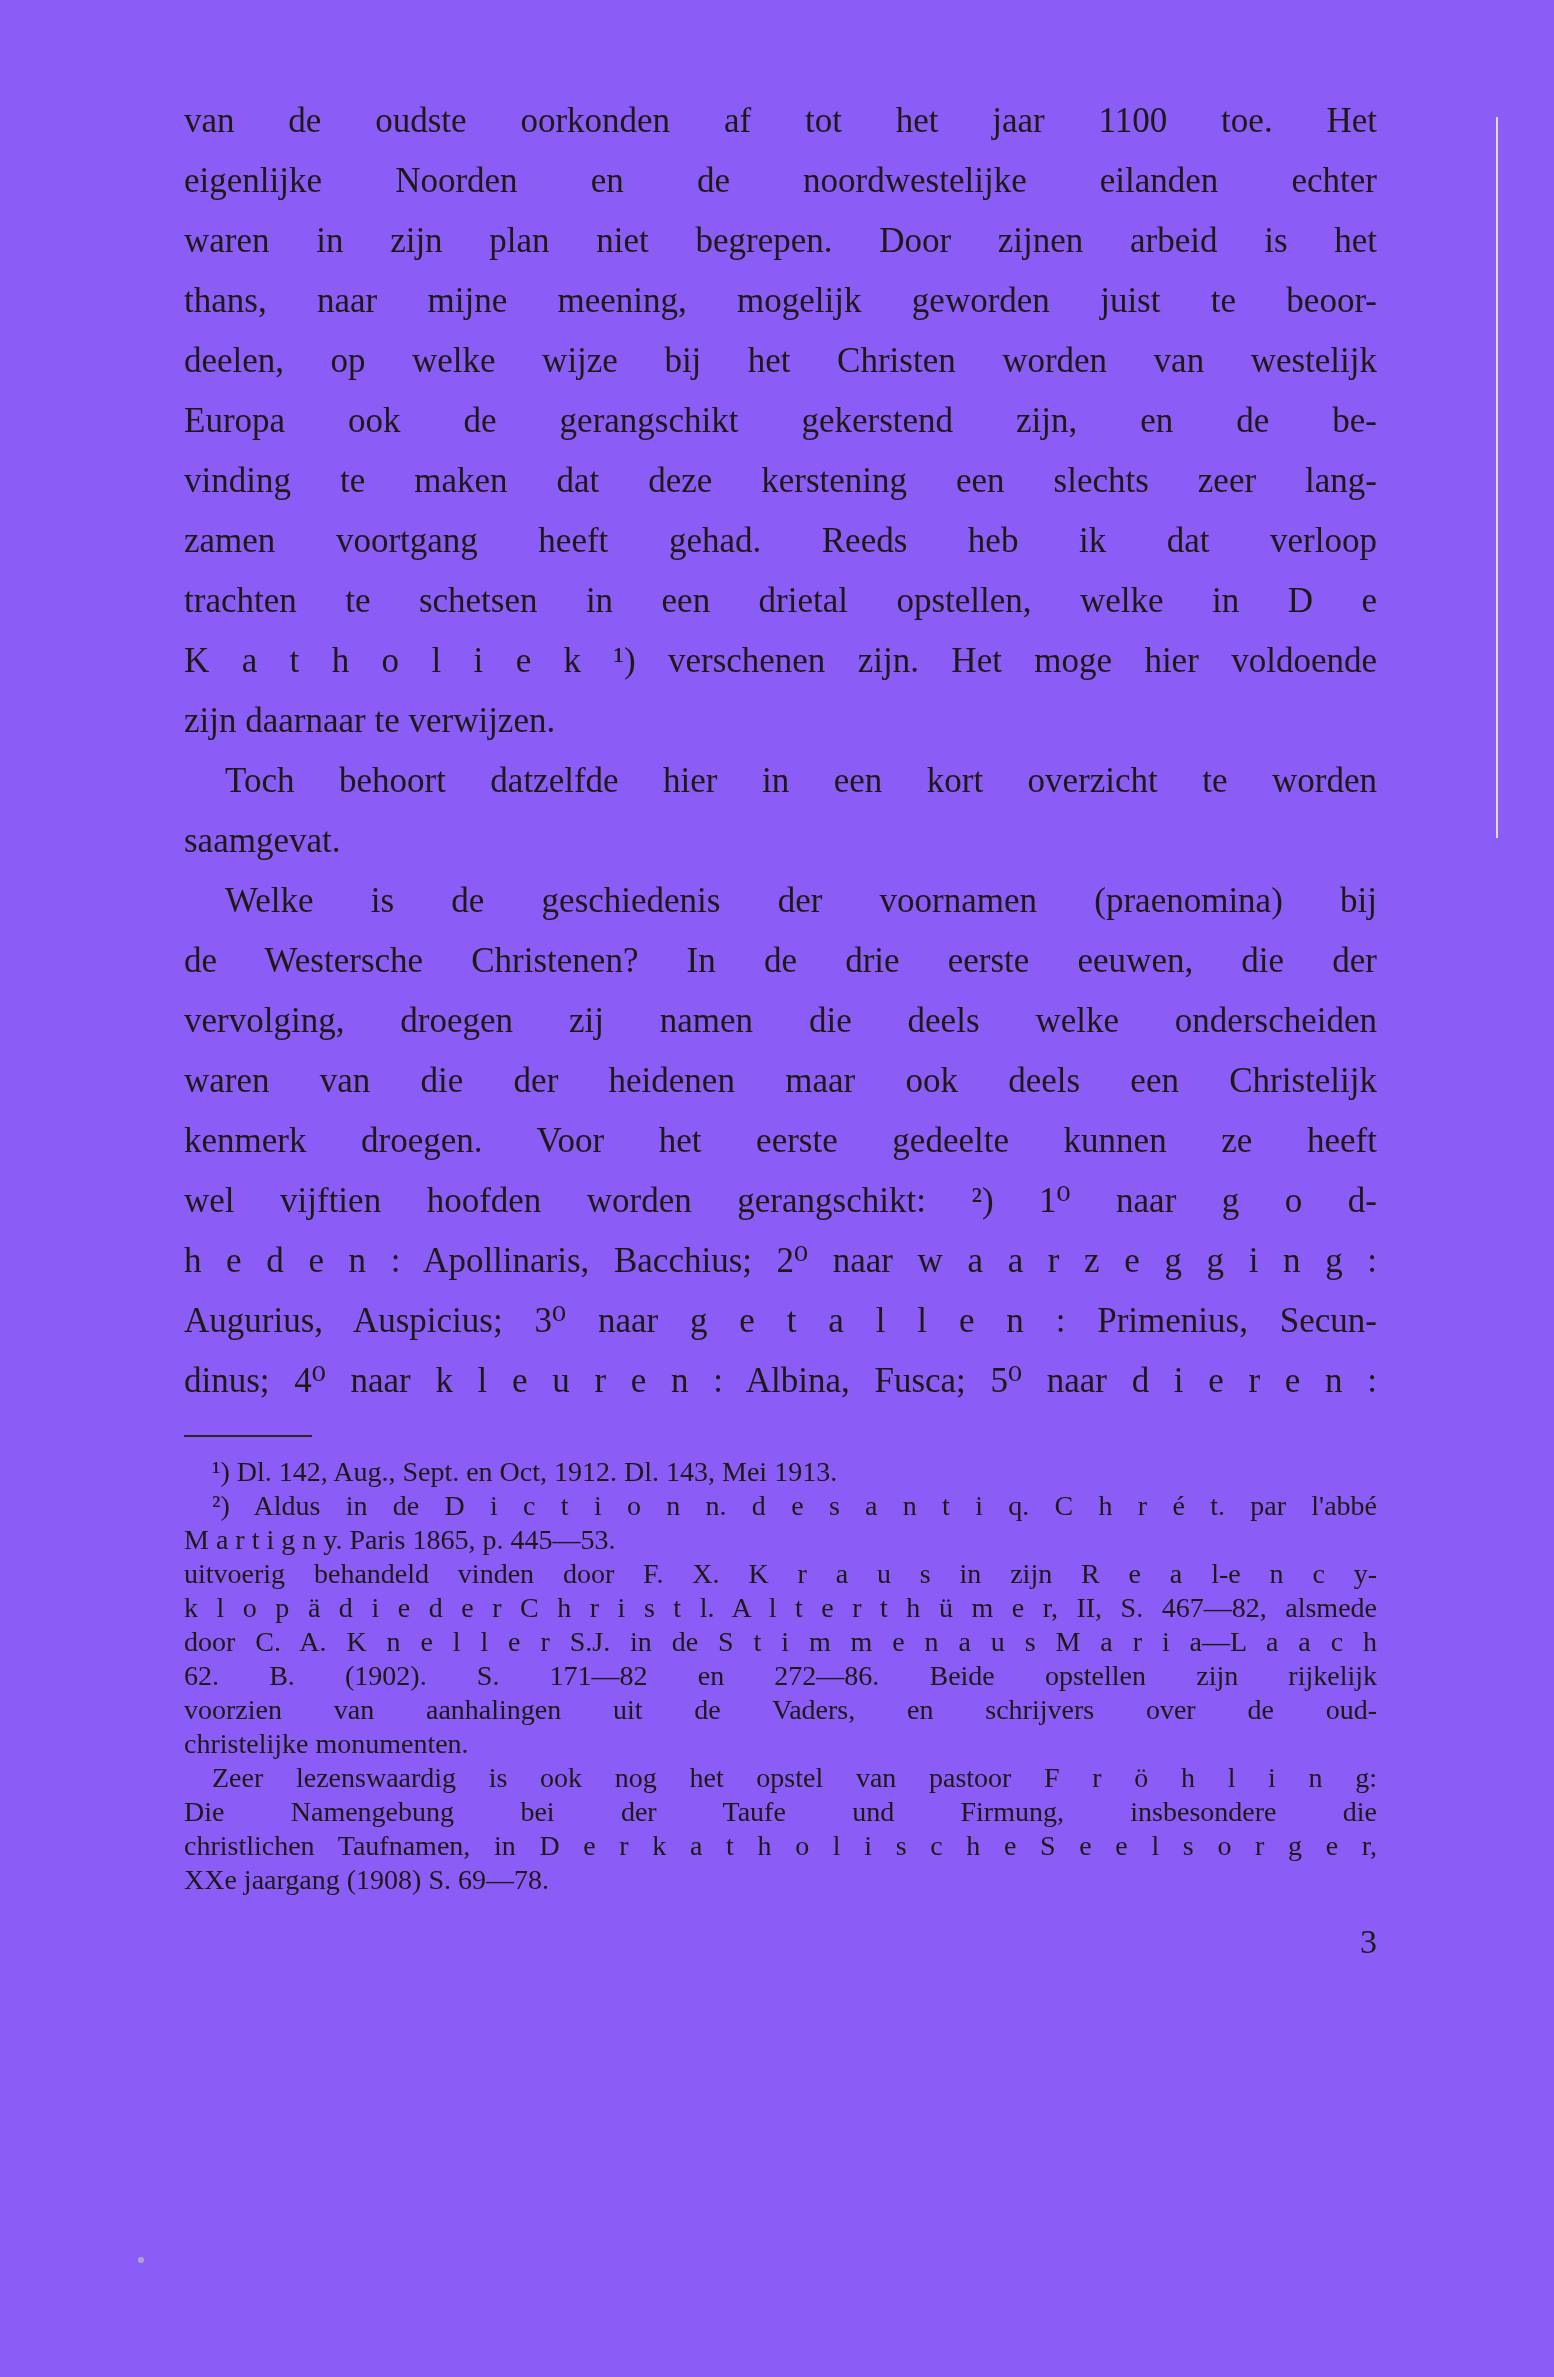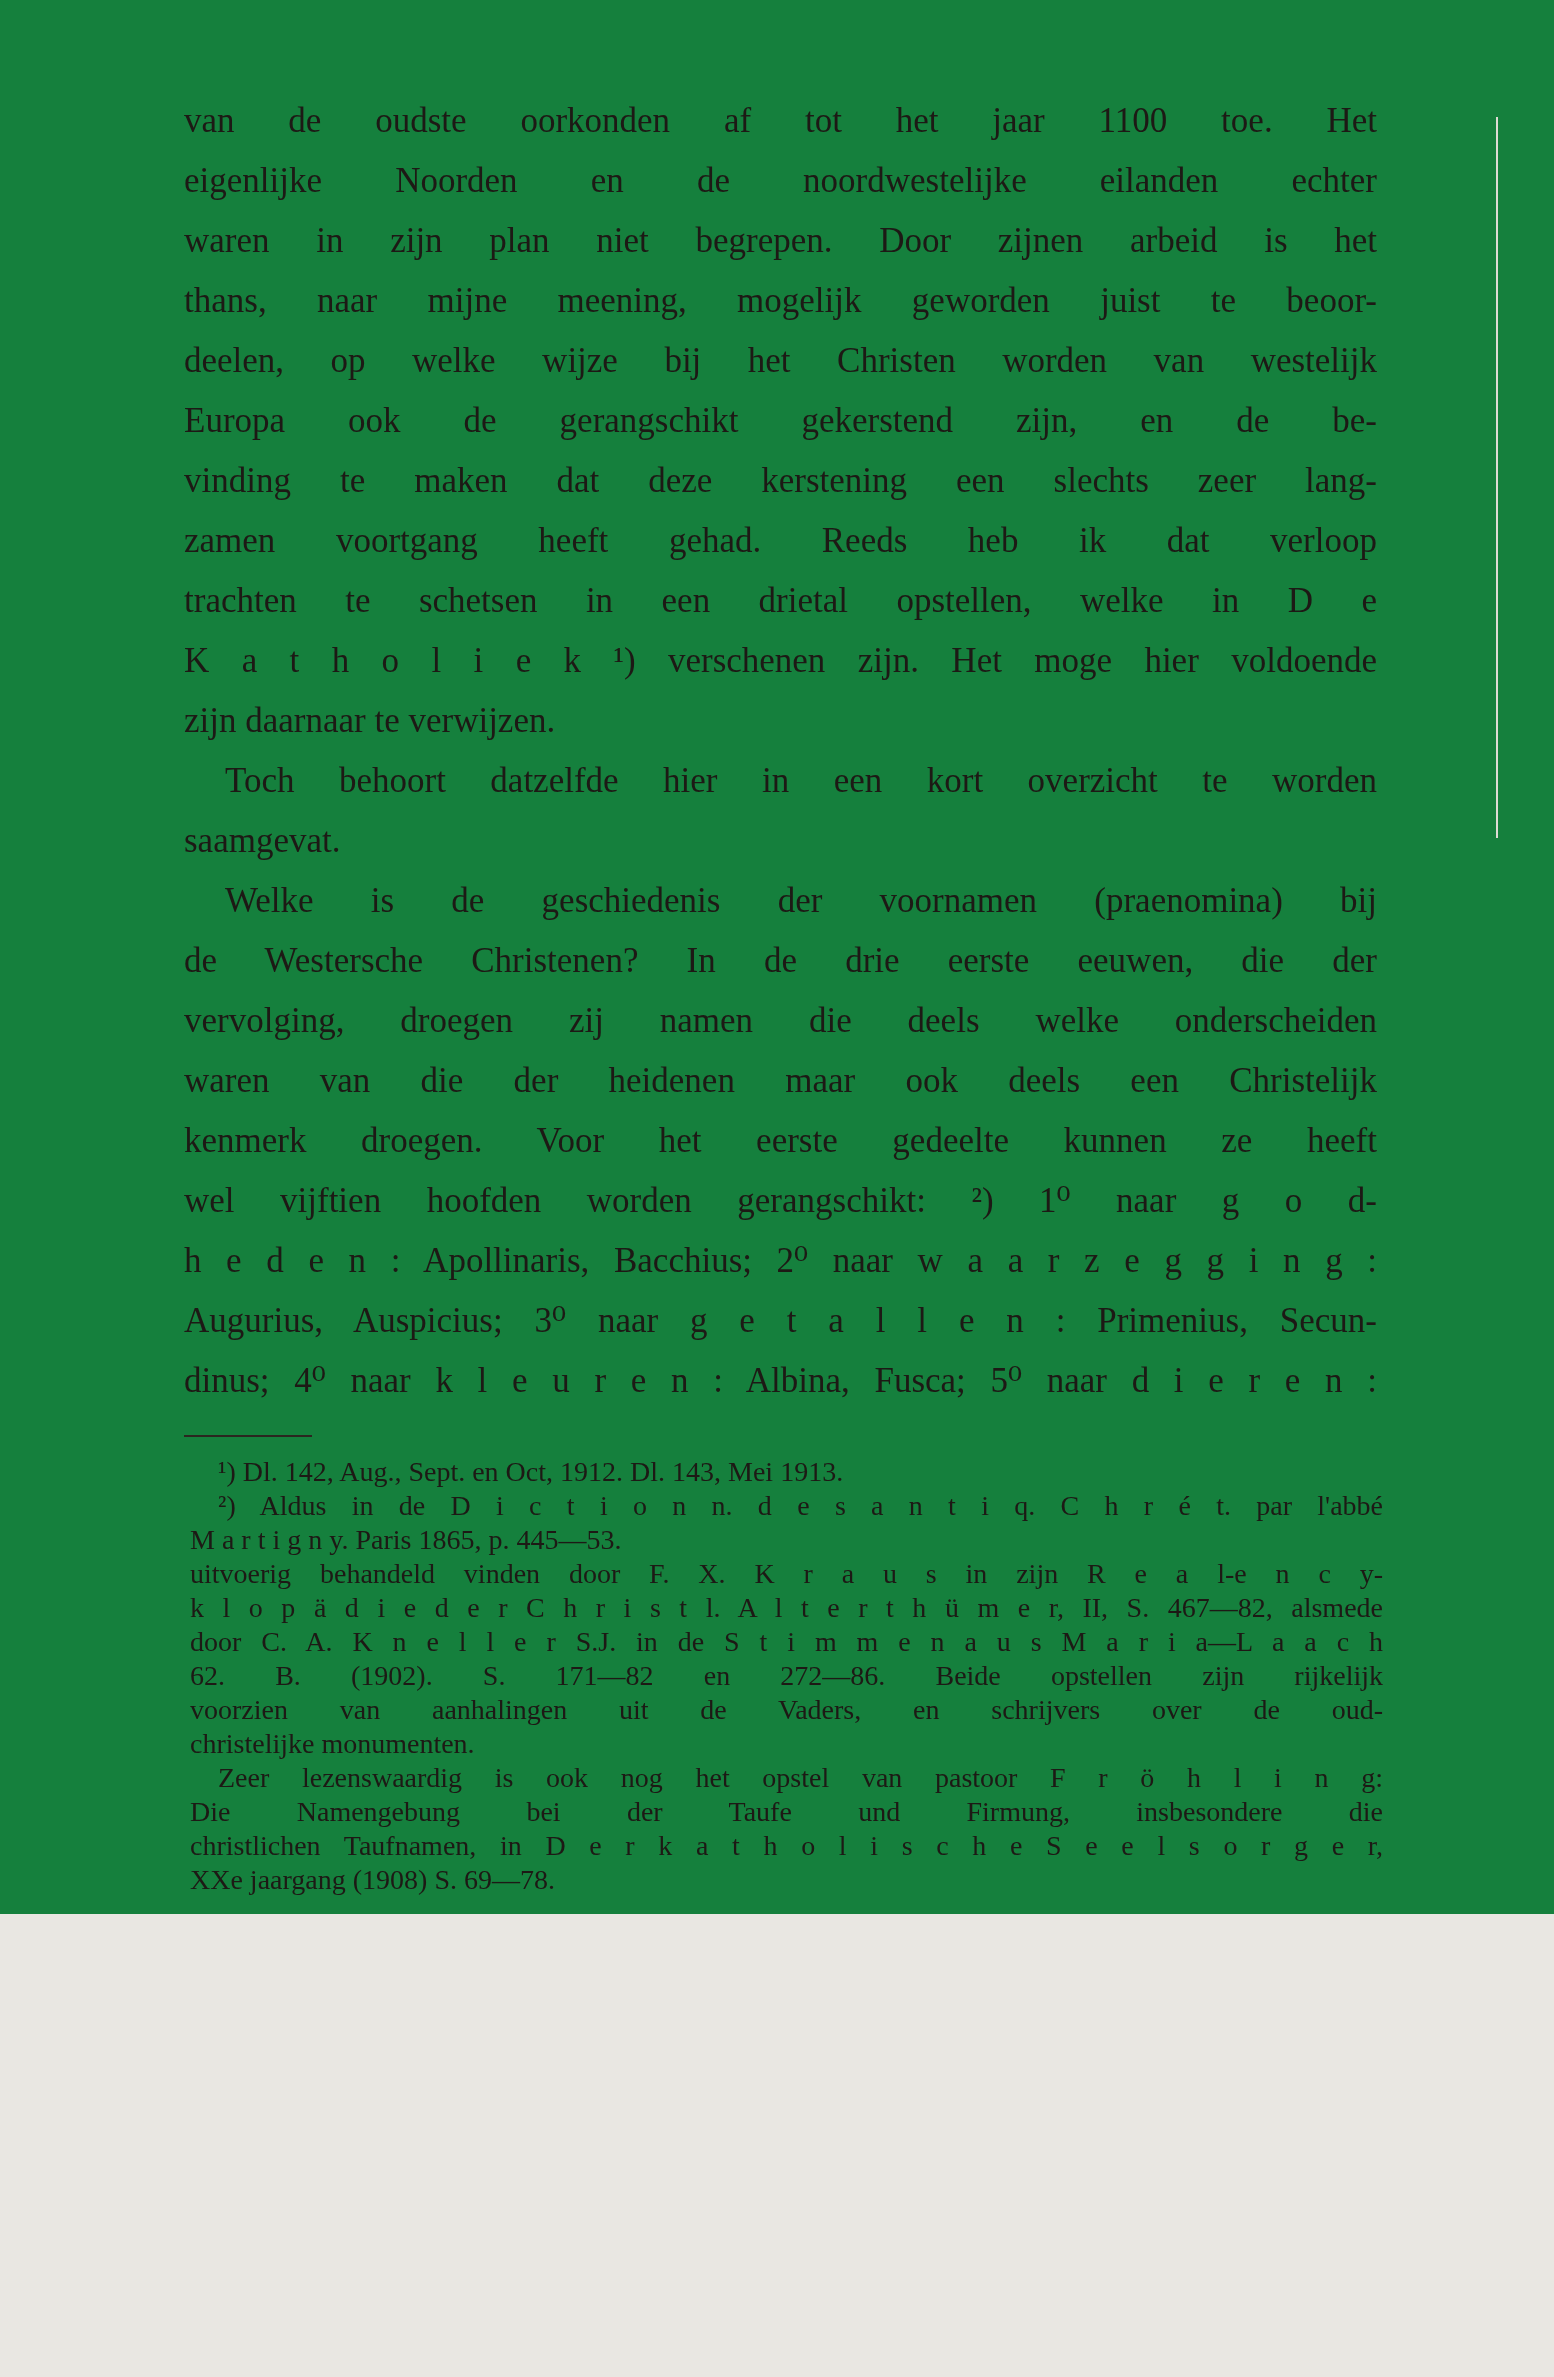--- a/index.html
+++ b/index.html
@@ -1,31 +1,31 @@
 <!DOCTYPE html>
 <html style="font-size:12.6px"><head>
 <meta charset="utf-8">
 <style>
   html,body{margin:0;padding:0;background:#e9e7e2;}
   .page{
     position:relative;
-    width:1554px;height:1914px;
-    background:#15803d;
+    width:1554px;height:2377px;
+    background:#8b5cf6;
     font-family:"Liberation Serif","DejaVu Serif",serif;
     color:#1d1915;
     overflow:hidden;
     margin:0 auto;
   }
   .body-block{
     position:absolute;left:184px;top:91px;width:1193px;
     font-size:35px;line-height:60px;
   }
   .fn-block{
     position:absolute;left:184px;top:1455px;width:1193px;
-    font-size:28px;line-height:34px;margin-left:6px;
+    font-size:28px;line-height:34px;
   }
   .ln{text-align:justify;text-align-last:justify;}
   .ln.left{text-align-last:left;}
   .body-block .ln.ind{text-indent:41px;}
   .fn-block .ln.ind{text-indent:28px;}
   .fn-rule{
     position:absolute;left:184px;top:1435px;width:128px;height:2.4px;
     background:#2b2620;border:none;
   }
   .pagenum{

